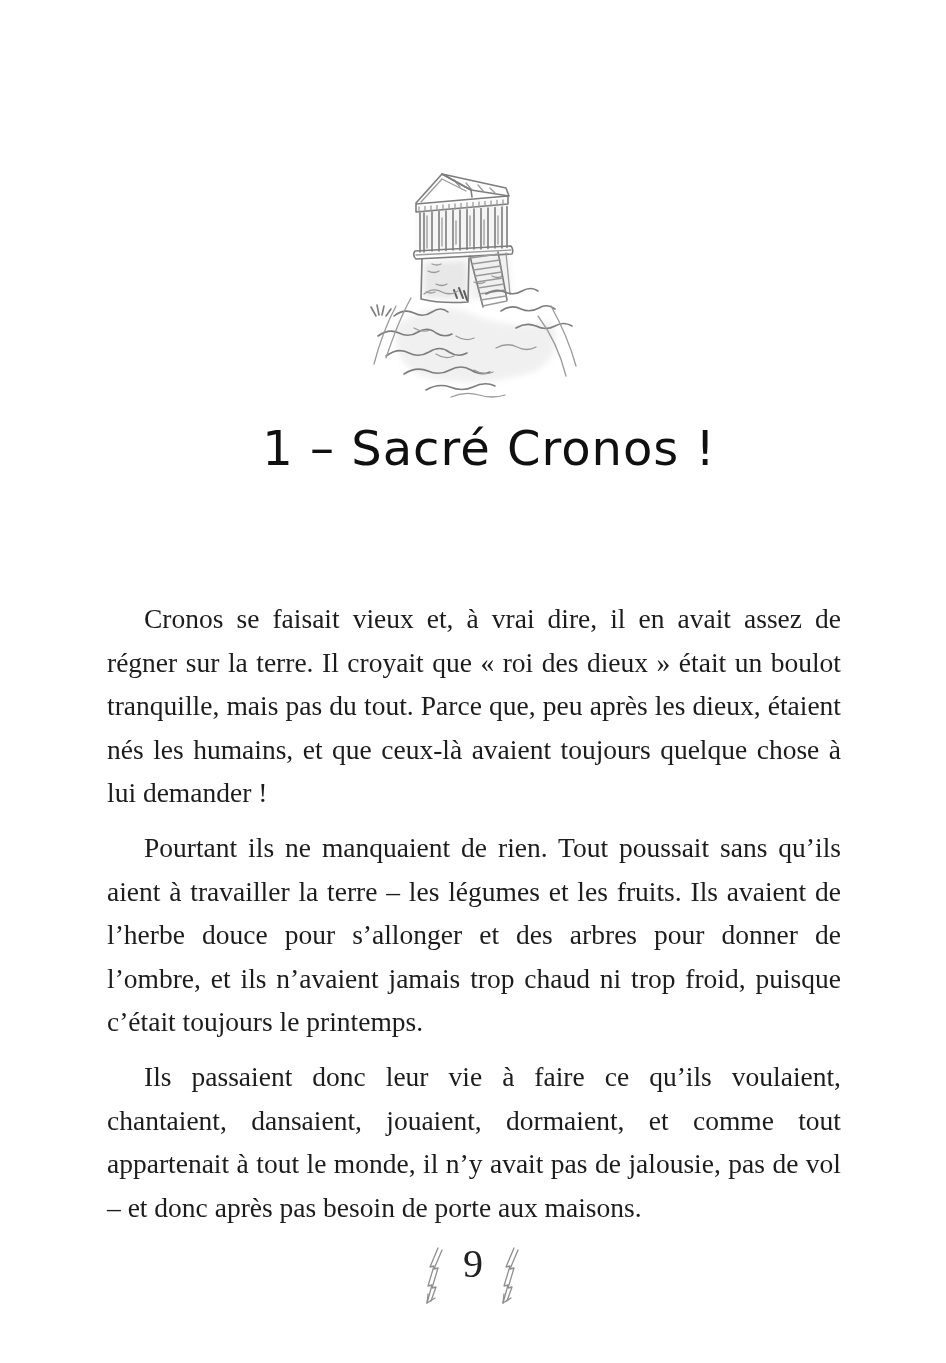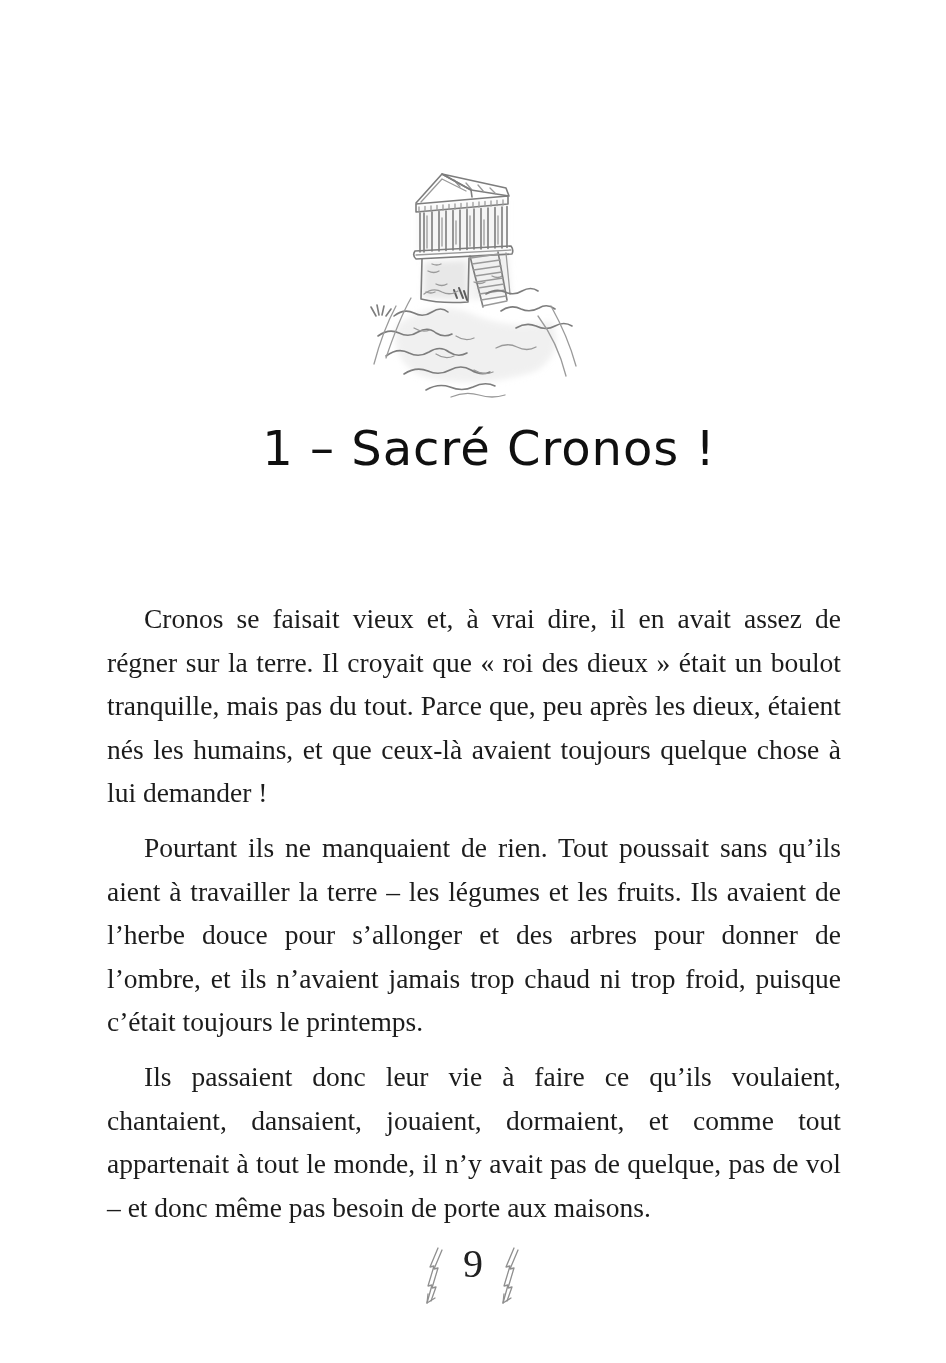--- a/index.html
+++ b/index.html
@@ -123,21 +123,21 @@
       <path class="sketch-light" d="M85,231 q14,-6 28,-2 q13,4 26,0 M130,182 q11,-6 21,-1 q10,5 19,0"></path>
       <path class="sketch-light" d="M48,162 q8,5 16,2 M90,170 q9,6 18,2 M70,188 q9,6 18,2 M108,204 q10,6 19,2"></path>
     </svg>
   </div>
 
   <h1 class="chapter-title">1 – Sacré Cronos&nbsp;!</h1>
 
   <div class="body-text">
     <p>Cronos se faisait vieux et, à vrai dire, il en avait assez de régner sur la terre. Il croyait que «&nbsp;roi des dieux&nbsp;» était un boulot tranquille, mais pas du tout. Parce que, peu après les dieux, étaient nés les humains, et que ceux-là avaient toujours quelque chose à lui demander&nbsp;!</p>
     <p>Pourtant ils ne manquaient de rien. Tout poussait sans qu’ils aient à travailler la terre – les légumes et les fruits. Ils avaient de l’herbe douce pour s’allonger et des arbres pour donner de l’ombre, et ils n’avaient jamais trop chaud ni trop froid, puisque c’était toujours le printemps.</p>
-    <p>Ils passaient donc leur vie à faire ce qu’ils voulaient, chantaient, dansaient, jouaient, dormaient, et comme tout appartenait à tout le monde, il n’y avait pas de quelque, pas de vol – et donc même pas besoin de porte aux maisons.</p>
+    <p>Ils passaient donc leur vie à faire ce qu’ils voulaient, chantaient, dansaient, jouaient, dormaient, et comme tout appartenait à tout le monde, il n’y avait pas de jalousie, pas de vol – et donc après pas besoin de porte aux maisons.</p>
   </div>
 
   <div class="footer">
     <svg class="bolt" width="20" height="60" viewBox="0 0 20 60">
       <path d="M13,2 L5,21 L9,20 L3,40 L7,39 L2,57" fill="none" stroke="#8f8f8f" stroke-width="1.3" stroke-linecap="round" stroke-linejoin="round"></path>
       <path d="M17,4 L9,23 L13,22 L7,42 L11,41 L6,55" fill="none" stroke="#8f8f8f" stroke-width="1.3" stroke-linecap="round" stroke-linejoin="round"></path>
       <path d="M2,57 L3,48 M2,57 L10,52" fill="none" stroke="#8f8f8f" stroke-width="1.3" stroke-linecap="round" stroke-linejoin="round"></path>
     </svg>
     <span class="page-number">9</span>
     <svg class="bolt" width="20" height="60" viewBox="0 0 20 60">

